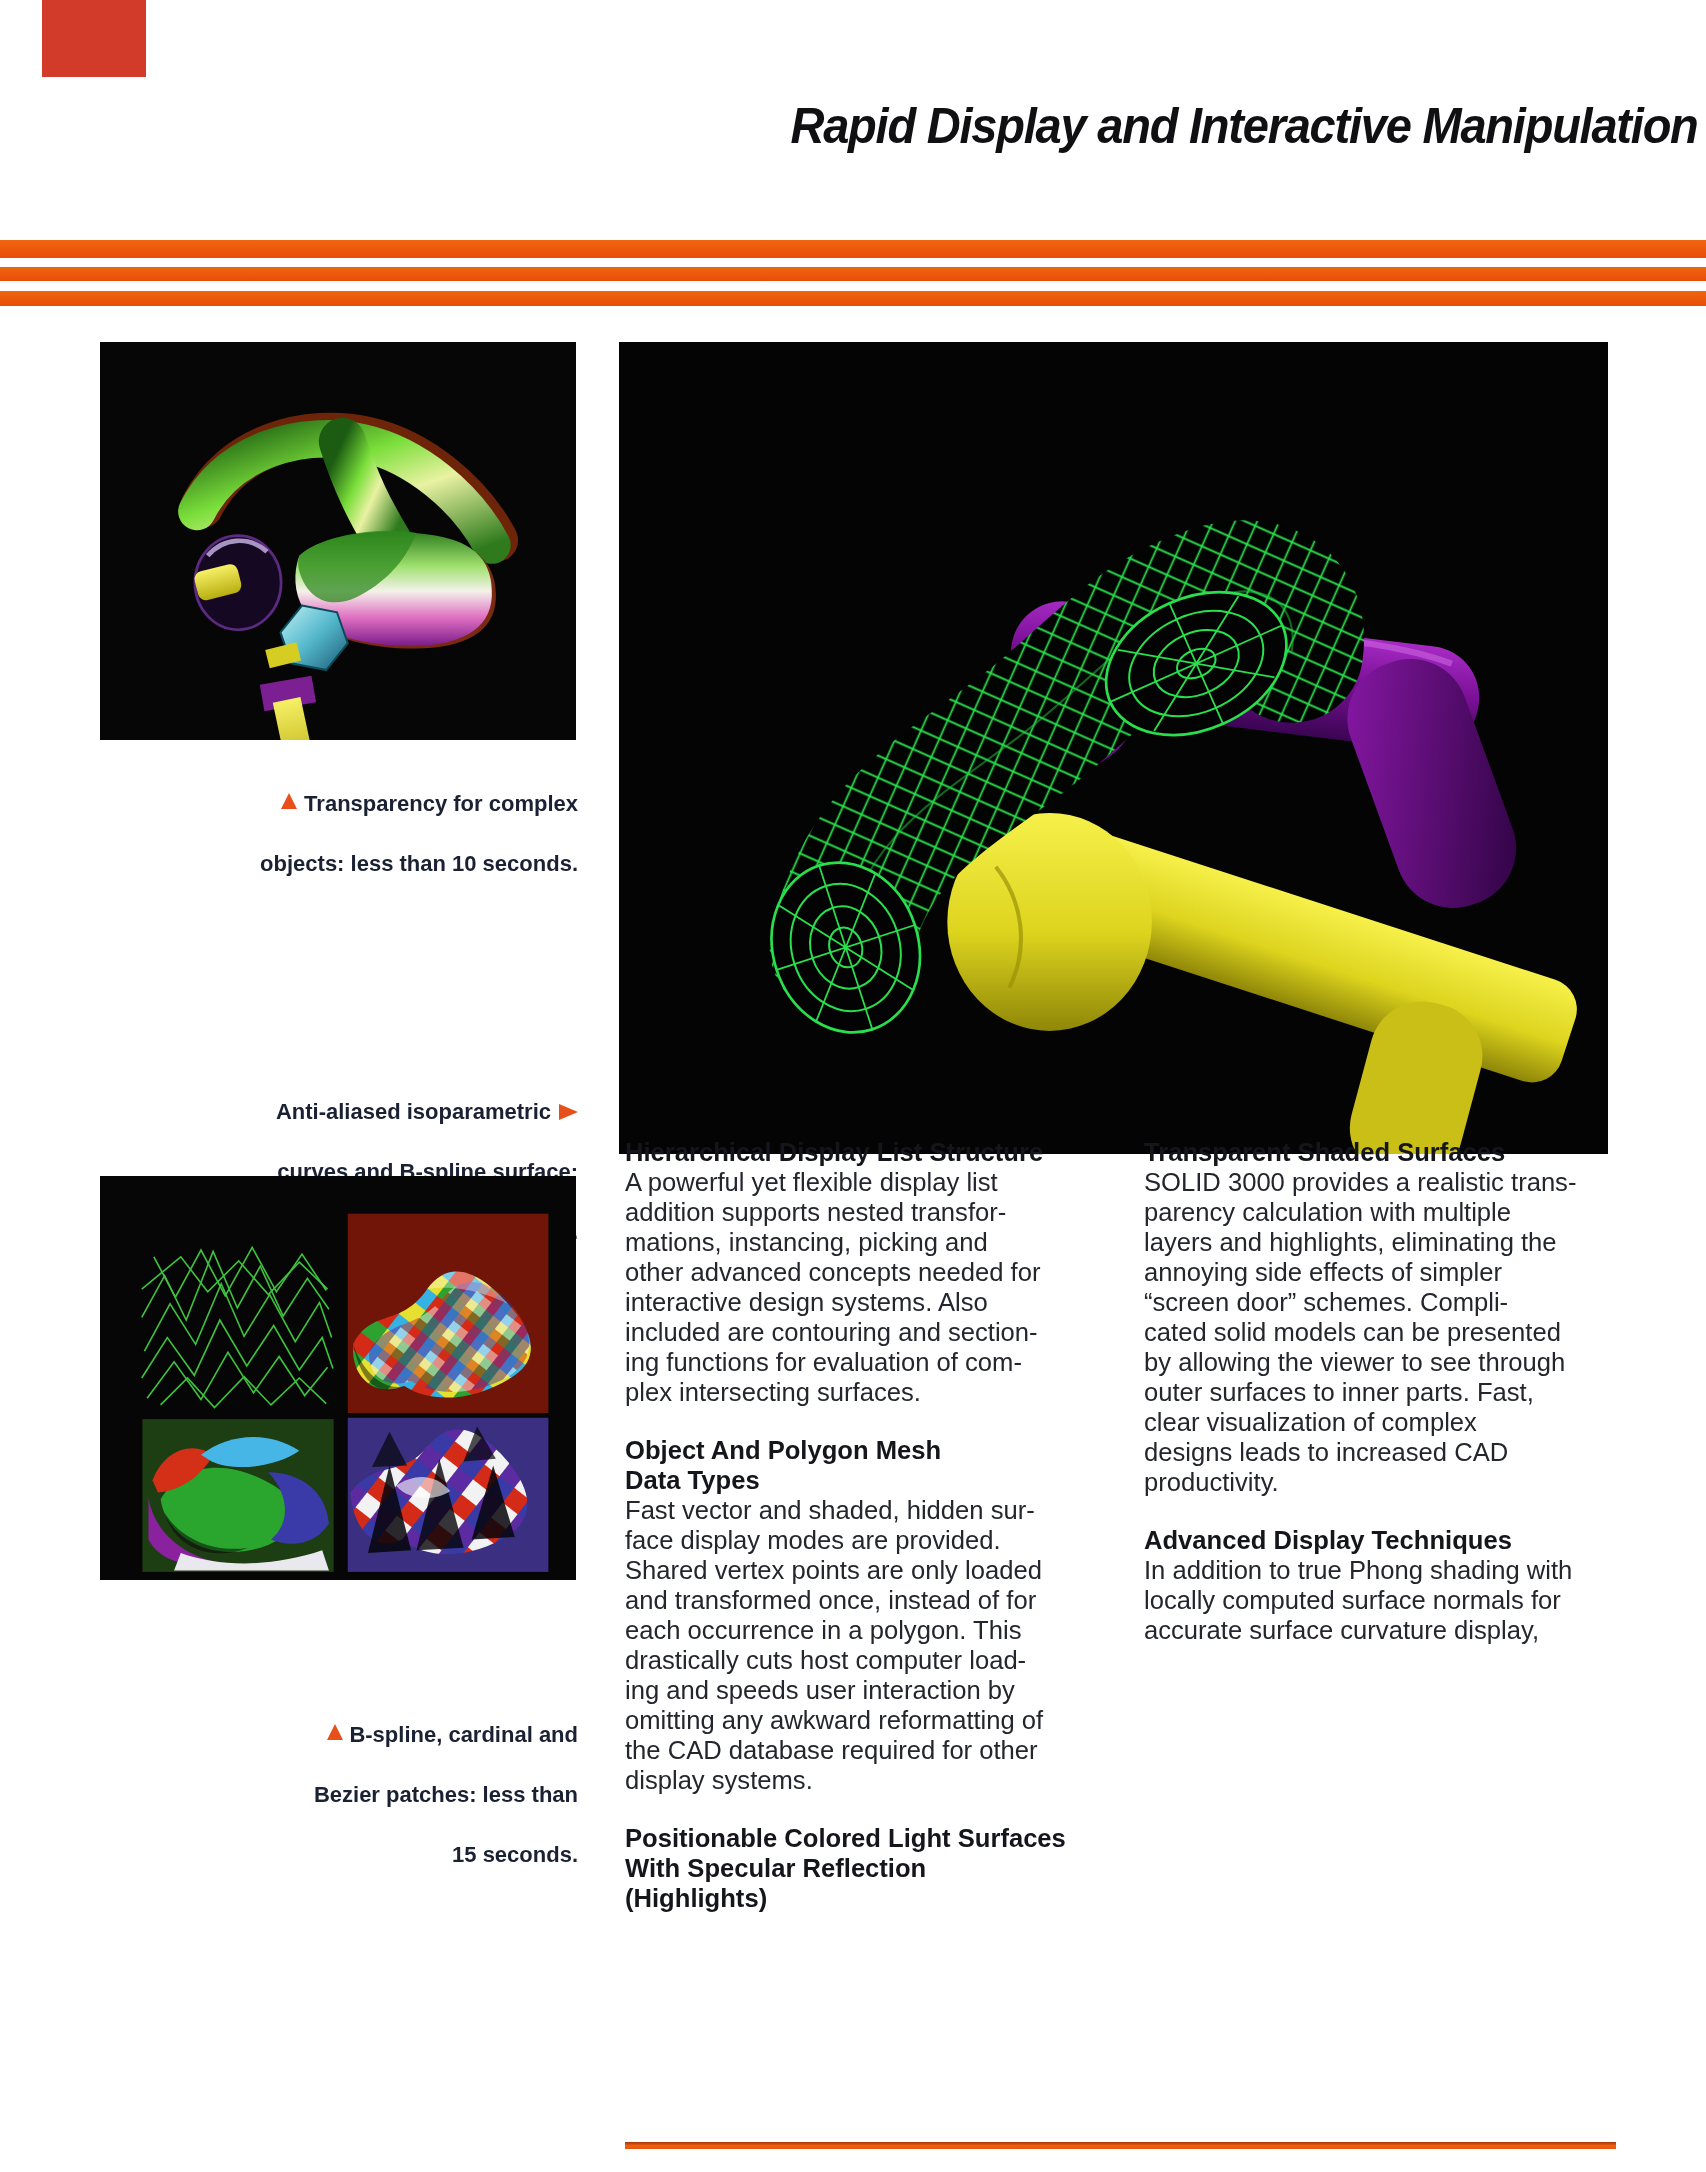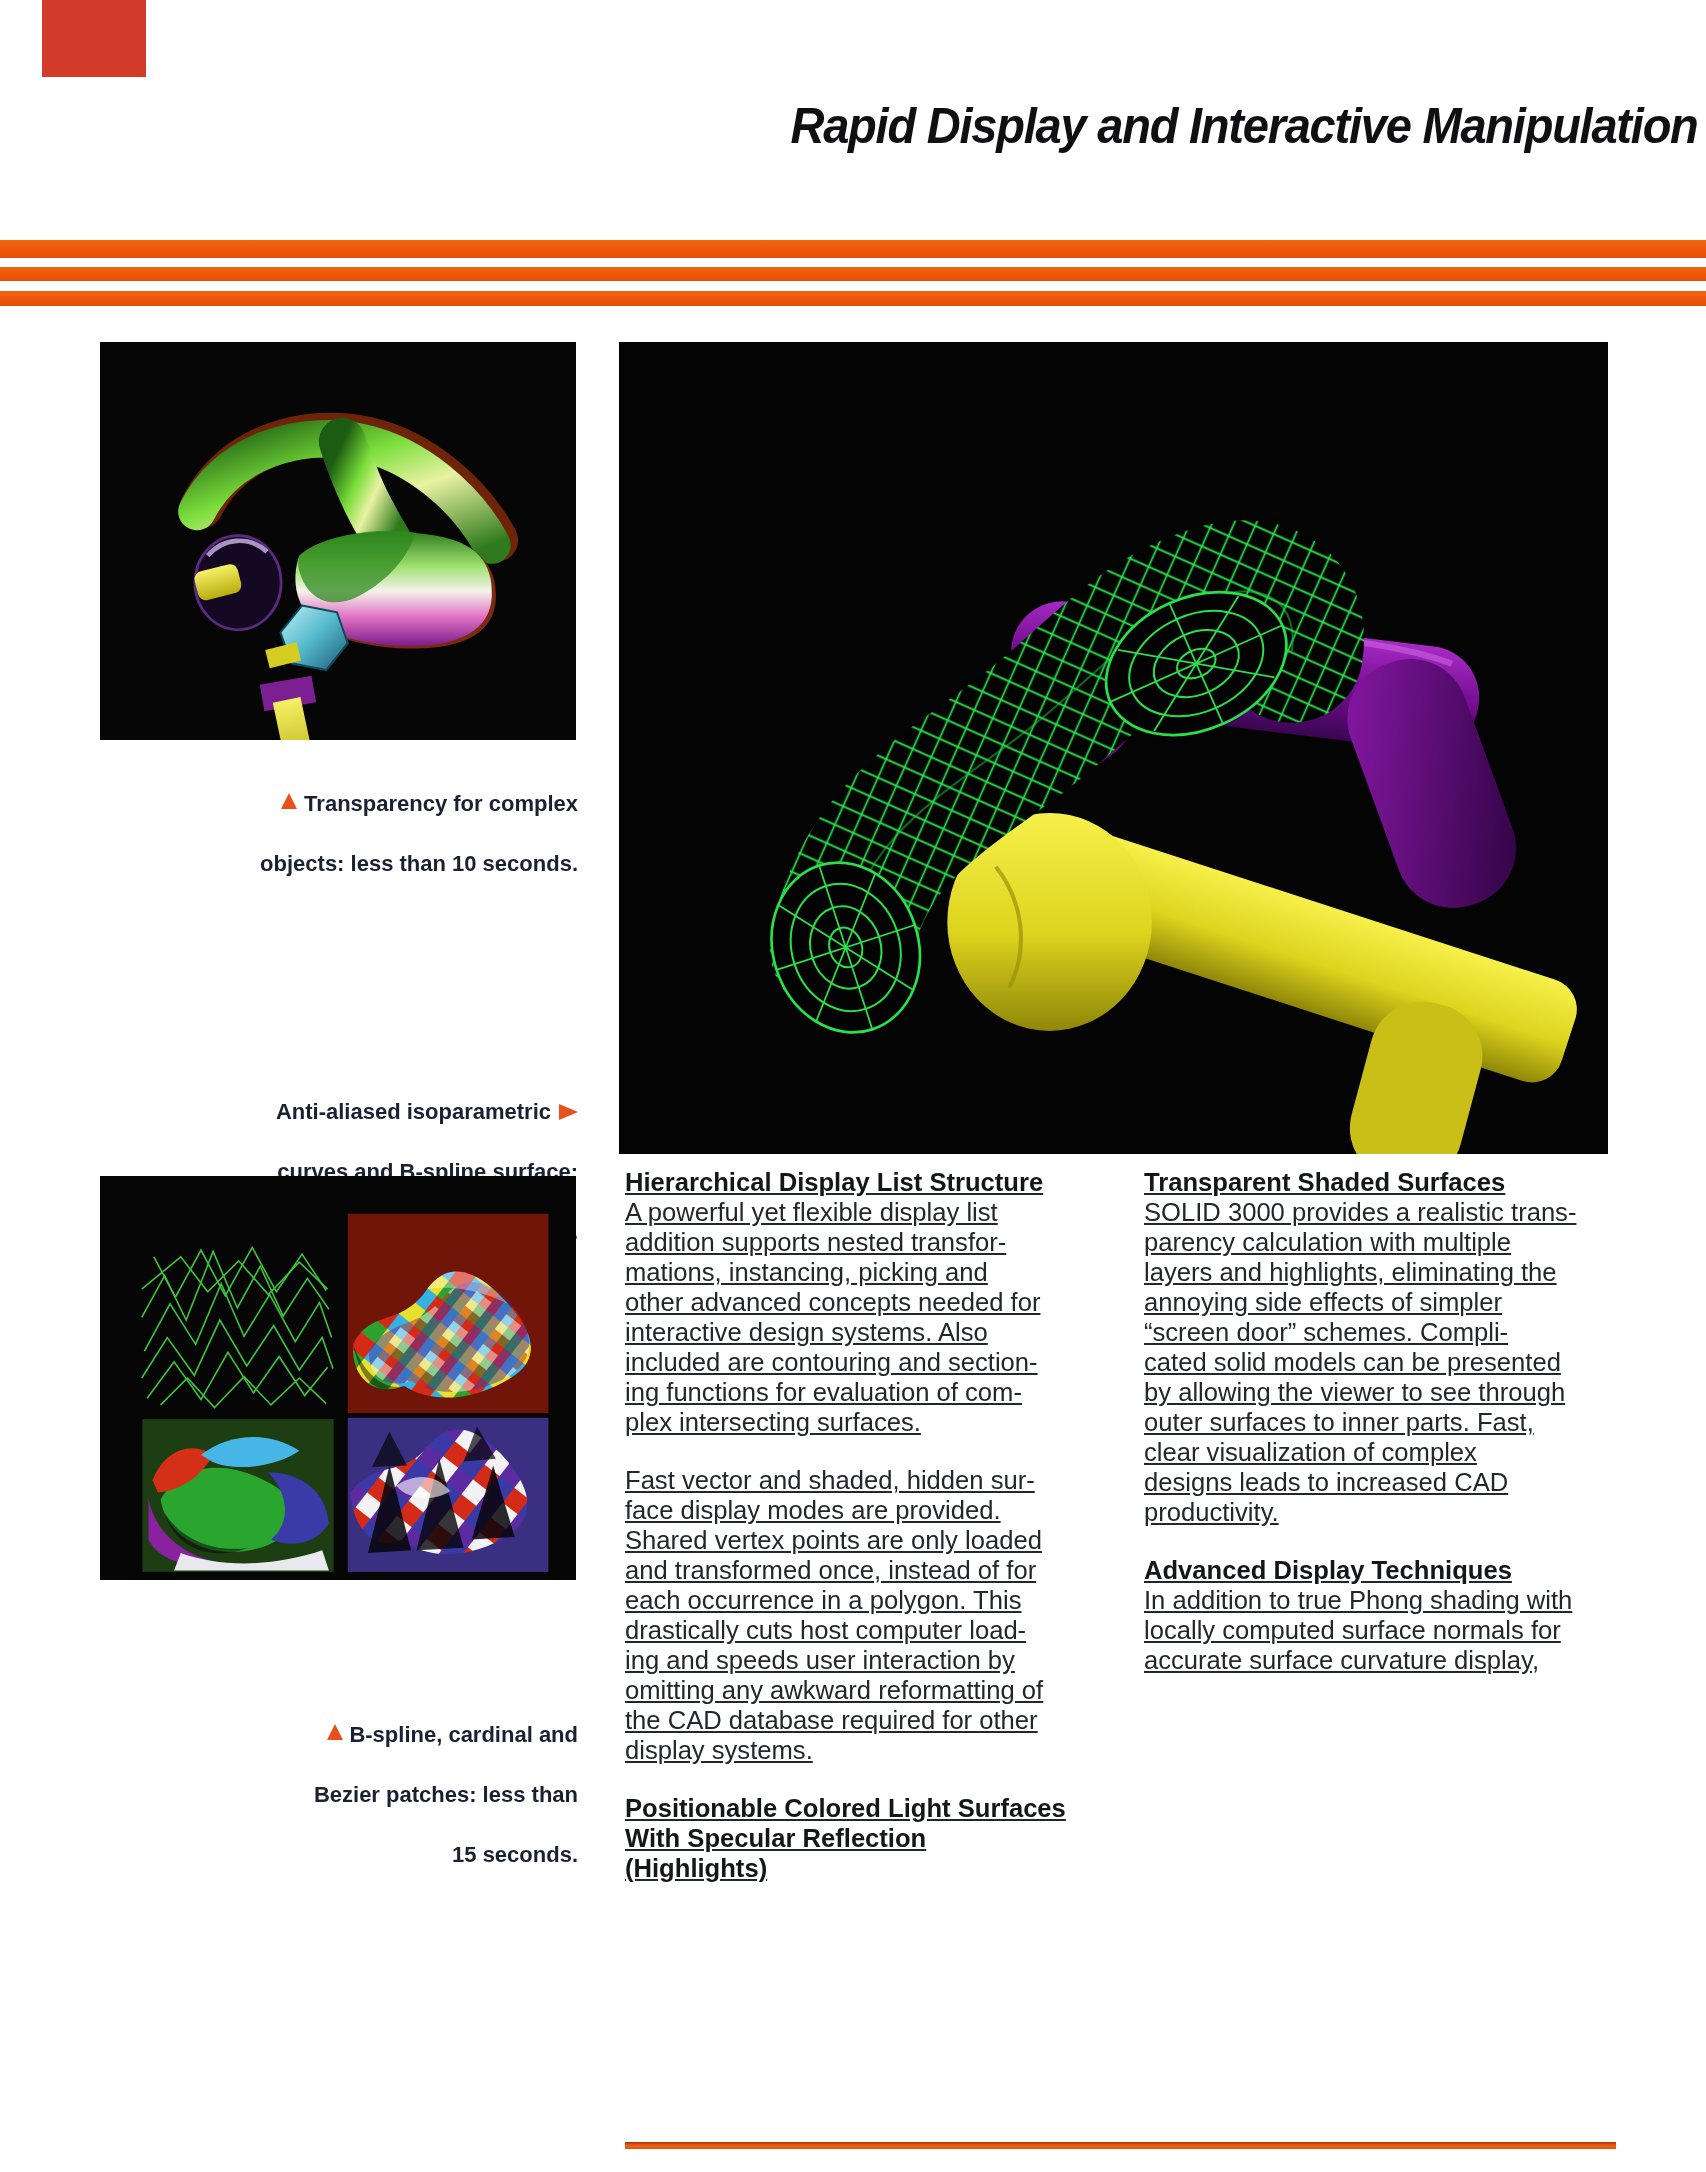--- a/index.html
+++ b/index.html
@@ -34,21 +34,21 @@
   .tri-up{
     display:inline-block;width:0;height:0;margin-right:6.7px;position:relative;top:-2px;
     border-left:8px solid transparent;border-right:8px solid transparent;
     border-bottom:16px solid #e8501a;
   }
   .tri-right{
     display:inline-block;width:0;height:0;margin-left:8px;position:relative;top:1.3px;
     border-top:8.7px solid transparent;border-bottom:8.7px solid transparent;
     border-left:19px solid #e8501a;
   }
-  .col{position:absolute;top:1167px;font-size:25.6px;line-height:30px;color:#23262c;text-decoration:underline;}
+  .col{position:absolute;top:1137px;font-size:25.6px;line-height:30px;color:#23262c;}
   .col-left{left:625px;width:481px;}
   .col-right{left:1144px;width:482px;}
   .col h3{
     margin:0;font-size:25.6px;line-height:30px;color:#14161b;
     font-weight:bold;white-space:pre-line;
   }
   .col p{margin:0 0 28px 0;white-space:pre-line;}
   .bottom-rule{
     position:absolute;left:625px;top:2142px;width:991px;height:6.7px;
     background:linear-gradient(180deg,#aa3408 0%,#ef6212 55%,#e8520f 100%);
@@ -263,20 +263,22 @@
 <div class="col col-left">
   <h3>Hierarchical Display List Structure</h3>
   <p>A powerful yet flexible display list
 addition supports nested transfor-
 mations, instancing, picking and
 other advanced concepts needed for
 interactive design systems. Also
 included are contouring and section-
 ing functions for evaluation of com-
 plex intersecting surfaces.</p>
+  <h3>Object And Polygon Mesh
+Data Types</h3>
   <p>Fast vector and shaded, hidden sur-
 face display modes are provided.
 Shared vertex points are only loaded
 and transformed once, instead of for
 each occurrence in a polygon. This
 drastically cuts host computer load-
 ing and speeds user interaction by
 omitting any awkward reformatting of
 the CAD database required for other
 display systems.</p>

